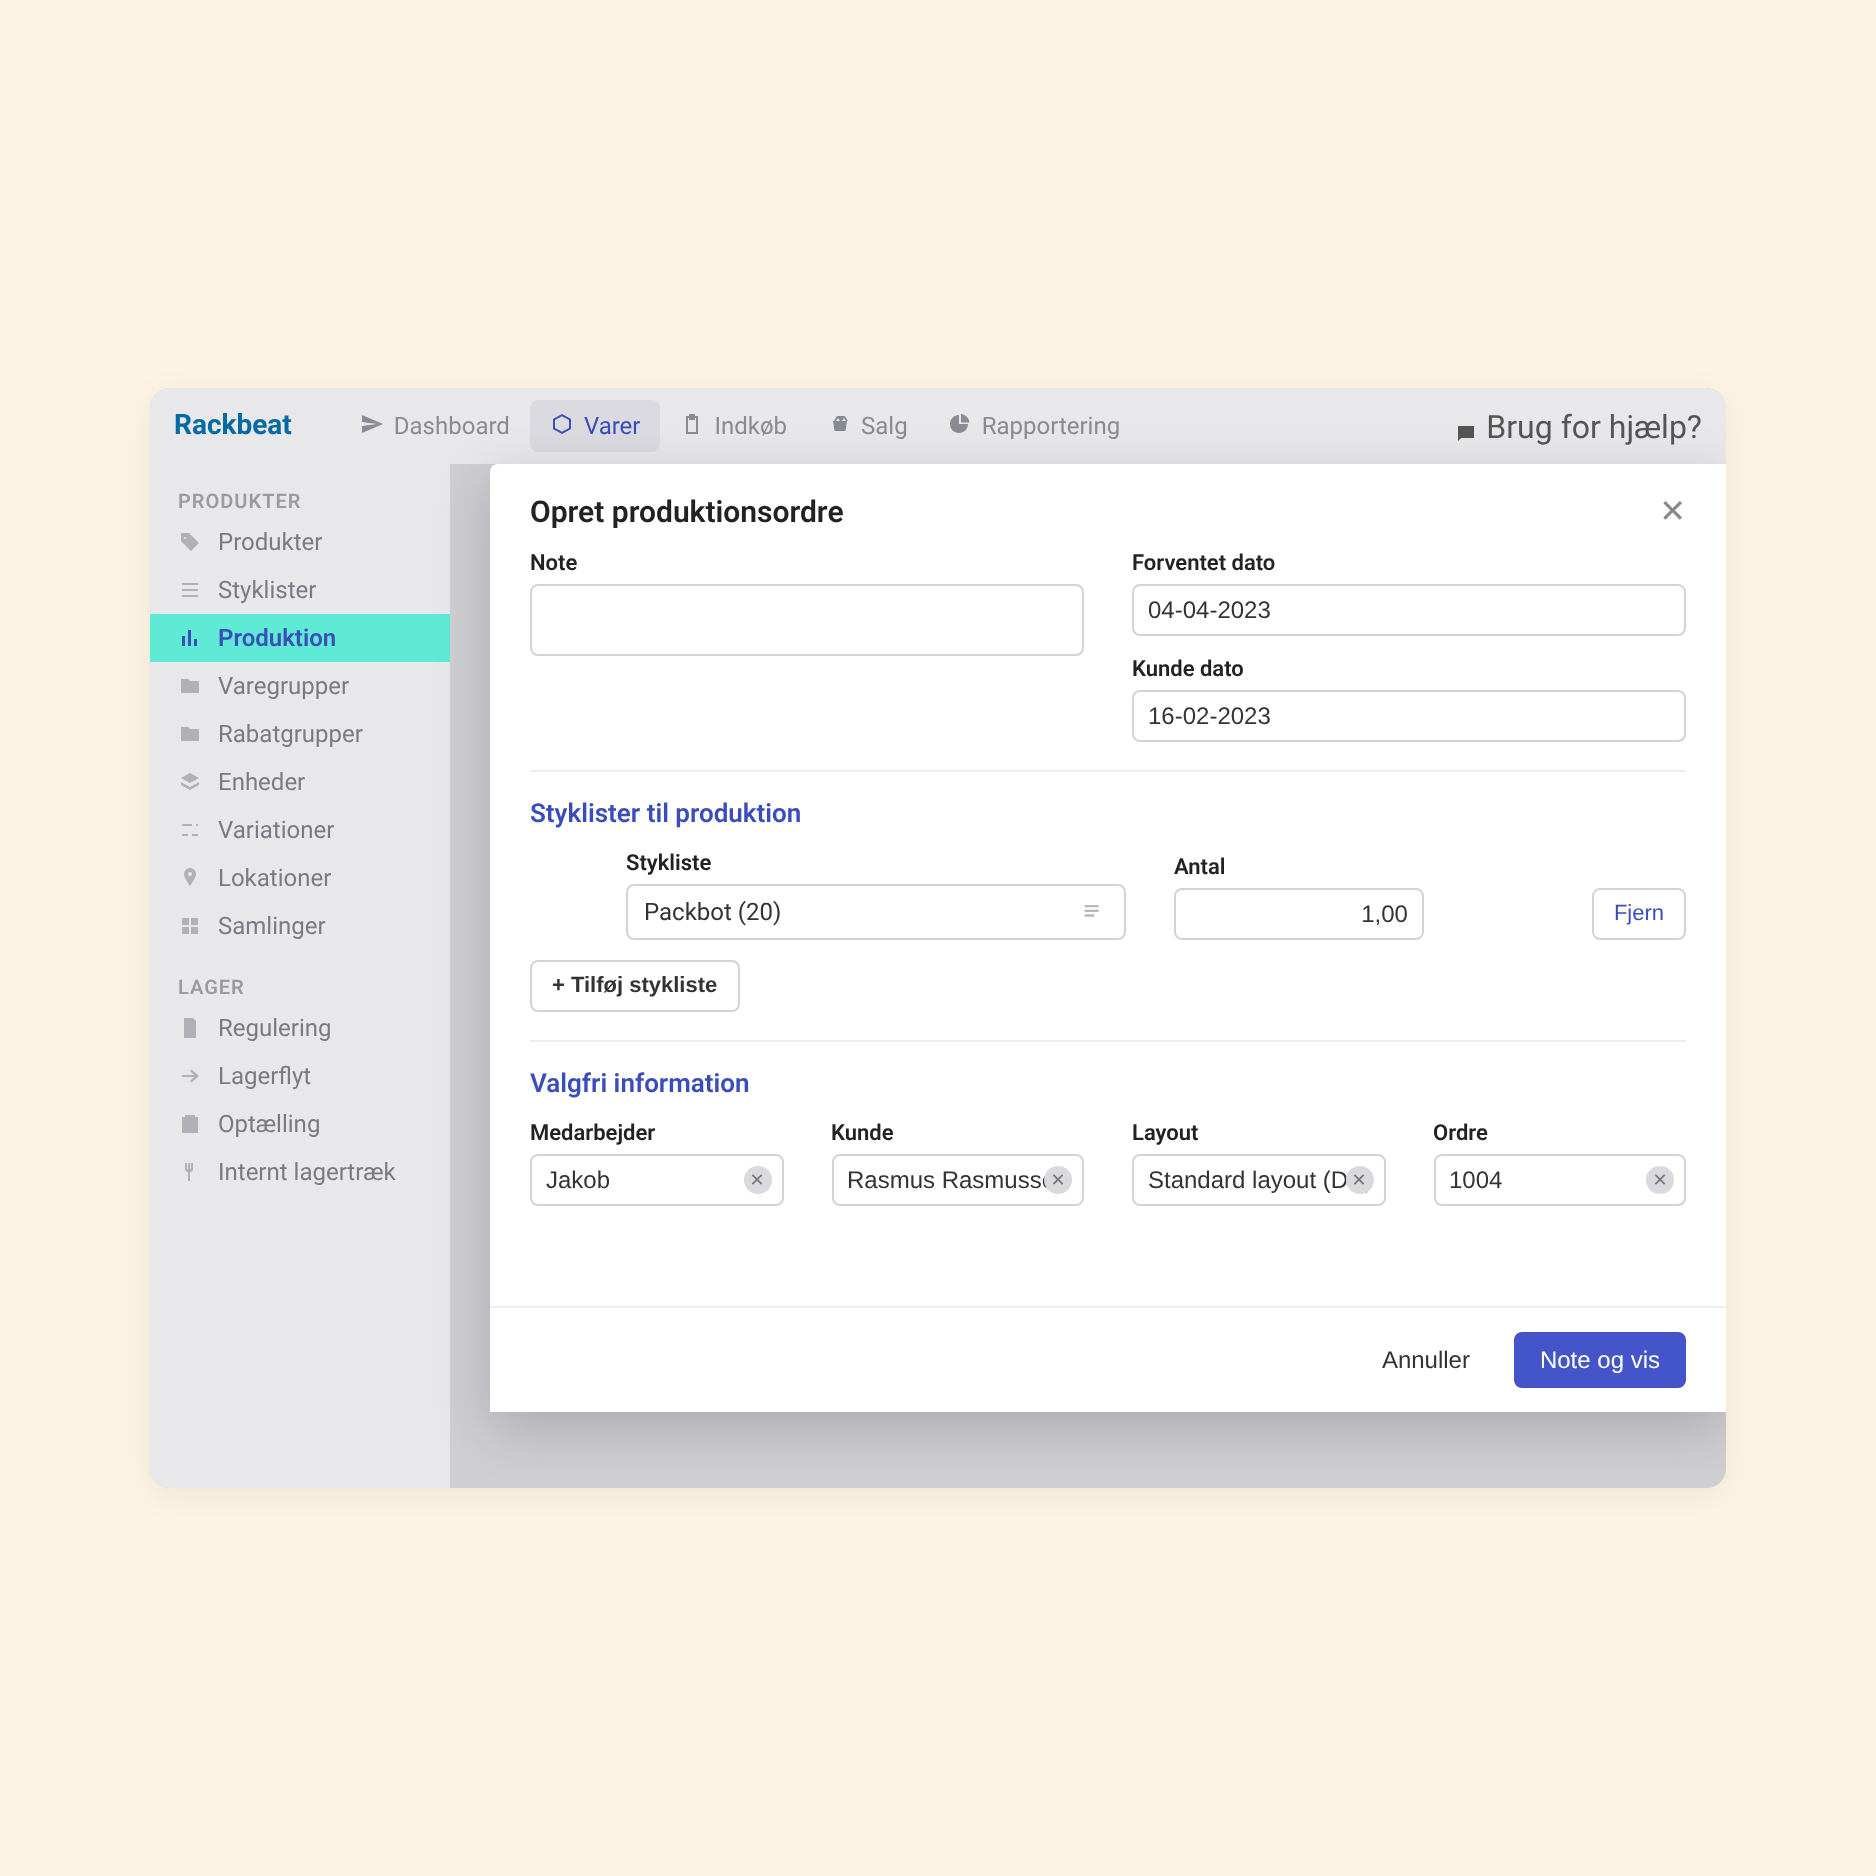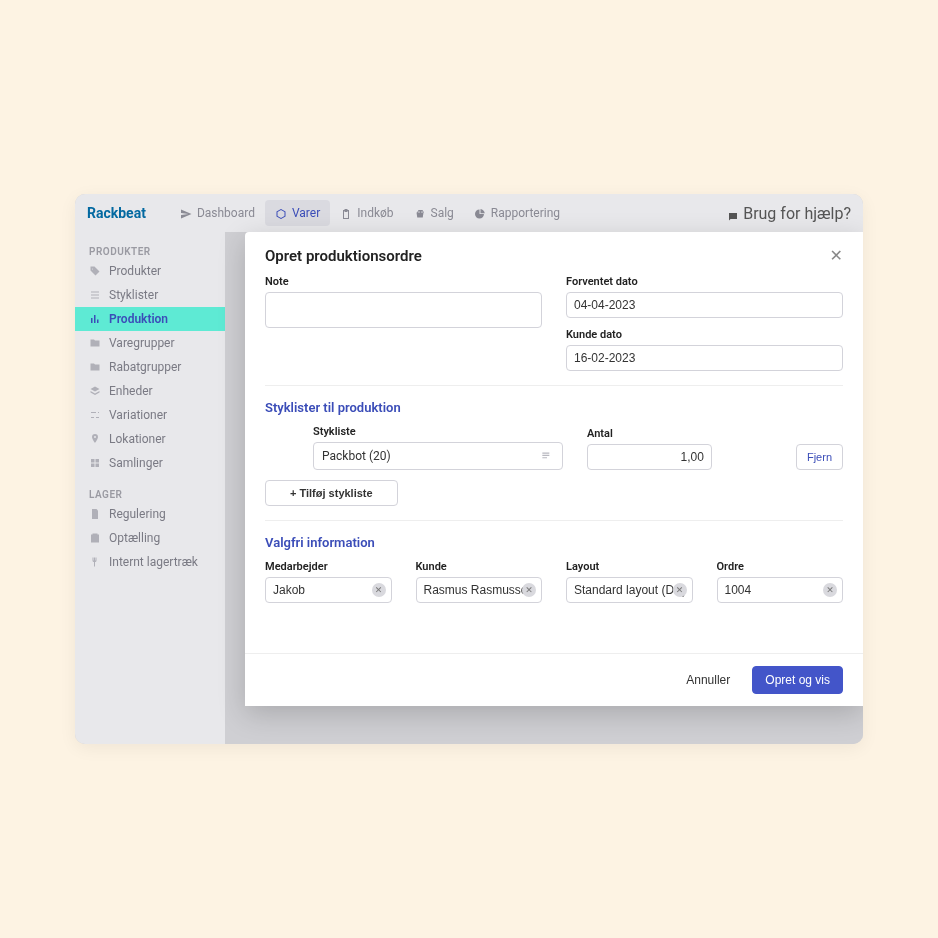--- a/index.html
+++ b/index.html
@@ -31,21 +31,21 @@
     color: #6a6a76;
   }
   .logo {
     font-weight: 700;
     color: #0369a1;
     font-size: 14px;
     margin-right: 24px;
   }
   .nav-item {
     display: flex;
-    align-items: flex-end;
+    align-items: flex-start;
     gap: 5px;
     padding: 6px 10px;
     cursor: pointer;
     border-radius: 4px;
     color: #8a8a94;
   }
   .nav-item.active {
     background: #dadae0;
     color: #3b4db8;
   }
@@ -143,21 +143,21 @@
     border: 1px solid #d3d3da;
     background: #fff;
     border-radius: 4px;
     padding: 6px 12px;
     font-size: 12px;
     cursor: pointer;
     color: #333;
   }
   .btn.primary { background: #4355c9; border-color:#4355c9; color:#fff; }
   .btn.ghost { border:none; background:none; }
-  .add-btn { font-size: 11px; font-weight:600; color:#333; padding:6px 24px; }
+  .add-btn { font-size: 11px; font-weight:600; color:#333; padding:6px 10px; }
   .remove-btn { font-size: 11px; color:#3b4db8; padding:6px 10px; }
   .clear-x {
     position: absolute; right: 6px; top: 50%; transform: translateY(-50%);
     width: 14px; height: 14px; border-radius: 50%; background:#d9d9de;
     display:flex; align-items:center; justify-content:center; cursor:pointer;
     font-size: 9px; color:#777;
   }
   .input-wrap { position: relative; }
   .modal-footer {
     border-top: 1px solid #eee;
@@ -309,20 +309,28 @@
 
       <div class="sidebar-heading" style="margin-top:8px;">LAGER</div>
 
       <div class="sb-item">
         <span class="sicn">
             <svg viewBox="0 0 24 24" fill="currentColor">
               <path d="M6 2h9l3 3v17H6V2z"></path>
             </svg>
           </span>
         <span>Regulering</span>
+      </div>
+      <div class="sb-item">
+        <span class="sicn">
+            <svg viewBox="0 0 24 24" fill="currentColor">
+              <path d="M4 11h12l-4-4 1.5-1.5L21 12l-7.5 6.5L12 17l4-4H4v-2z"></path>
+            </svg>
+          </span>
+        <span>Lagerflyt</span>
       </div>
       <div class="sb-item">
         <span class="sicn">
             <svg viewBox="0 0 24 24" fill="currentColor">
               <path d="M7 3h10v2h3v16H4V5h3V3zm2 8l2 2 4-4 1.5 1.5L11 16l-3.5-3.5L9 11z"></path>
             </svg>
           </span>
         <span>Optælling</span>
       </div>
       <div class="sb-item">
@@ -419,17 +427,17 @@
               <span class="clear-x">✕</span>
             </div>
           </div>
         </div>
       </div>
 
     </div>
 
     <div class="modal-footer">
       <button class="btn ghost">Annuller</button>
-      <button class="btn primary">Opret og vis</button>
+      <button class="btn primary">Note og vis</button>
     </div>
   </div>
 
 </div>
 
 </body></html>

